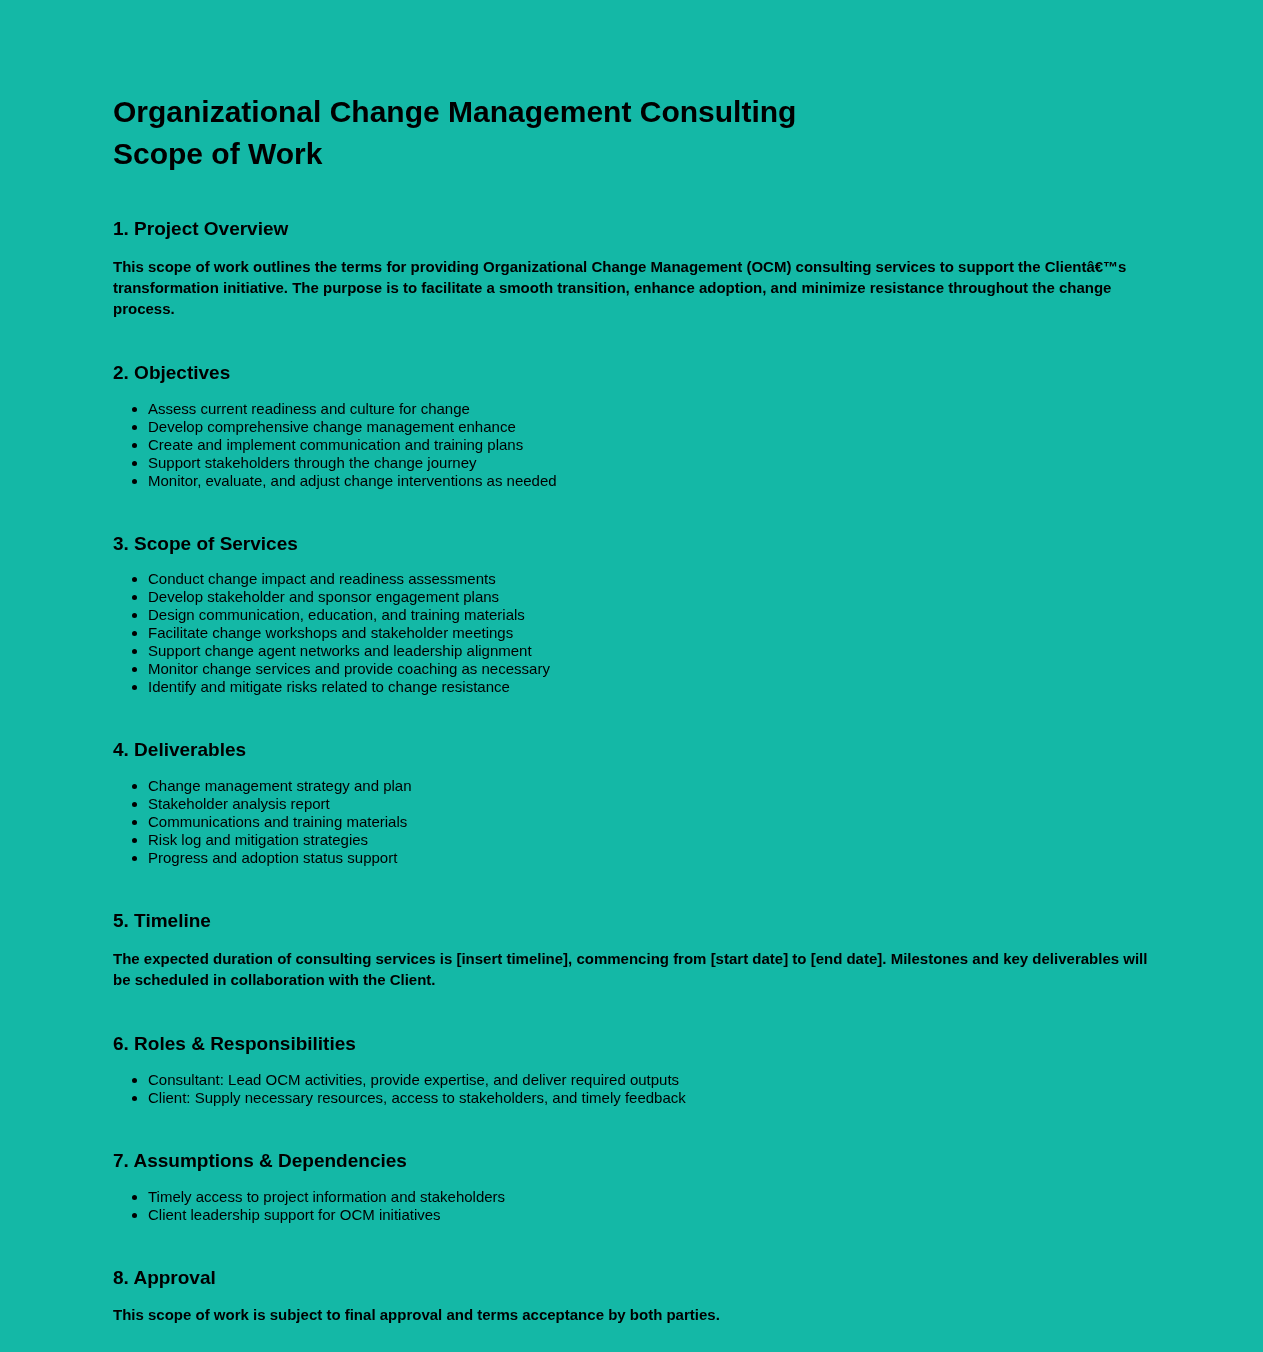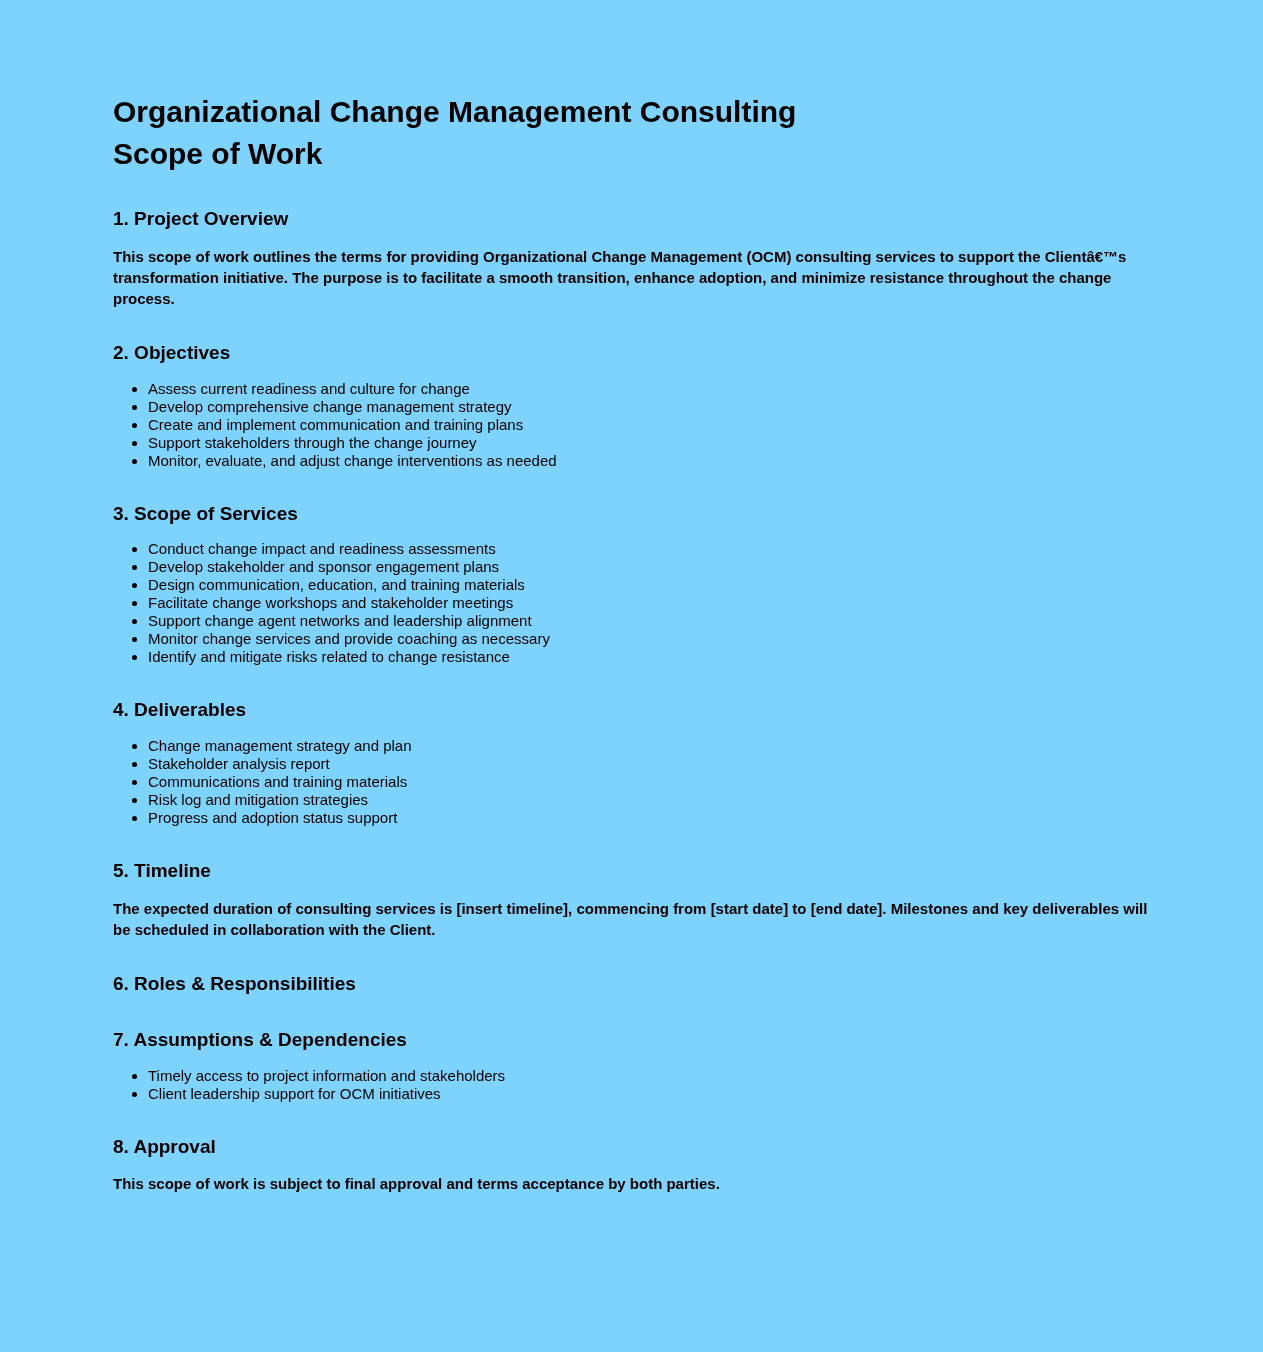--- a/index.html
+++ b/index.html
@@ -12,36 +12,36 @@
     height: 1352px;
     font-family: "Liberation Sans", sans-serif;
     color: #000000;
     overflow: hidden;
   }
   .page {
     box-sizing: border-box;
     width: 1263px;
     height: 1352px;
     padding: 91px 113px 0 113px;
-    background: #7dd3fc;
+    background: #14b8a6;
   }
   .doc-title {
     font-size: 30px;
     font-weight: bold;
     line-height: 1.4;
     margin: 0 0 0 0;
   }
   .doc-title .title-line {
     display: block;
   }
   .section-heading {
     font-size: 19px;
     font-weight: bold;
     line-height: 1.2;
-    margin: 33px 0 15px 0;
+    margin: 43px 0 15px 0;
   }
   .section-paragraph {
     font-size: 15px;
     line-height: 1.4;
     margin: 0;
     font-weight: bold;
   }
   .section-list {
     margin: 13px;
     padding: 0 0 0 22px;
@@ -63,21 +63,21 @@
 
   <section>
     <h2 class="section-heading">1. Project Overview</h2>
     <p class="section-paragraph">This scope of work outlines the terms for providing Organizational Change Management (OCM) consulting services to support the Clientâ€™s transformation initiative. The purpose is to facilitate a smooth transition, enhance adoption, and minimize resistance throughout the change process.</p>
   </section>
 
   <section>
     <h2 class="section-heading">2. Objectives</h2>
     <ul class="section-list">
       <li>Assess current readiness and culture for change</li>
-      <li>Develop comprehensive change management strategy</li>
+      <li>Develop comprehensive change management enhance</li>
       <li>Create and implement communication and training plans</li>
       <li>Support stakeholders through the change journey</li>
       <li>Monitor, evaluate, and adjust change interventions as needed</li>
     </ul>
   </section>
 
   <section>
     <h2 class="section-heading">3. Scope of Services</h2>
     <ul class="section-list">
       <li>Conduct change impact and readiness assessments</li>
@@ -101,20 +101,24 @@
     </ul>
   </section>
 
   <section>
     <h2 class="section-heading">5. Timeline</h2>
     <p class="section-paragraph">The expected duration of consulting services is [insert timeline], commencing from [start date] to [end date]. Milestones and key deliverables will be scheduled in collaboration with the Client.</p>
   </section>
 
   <section>
     <h2 class="section-heading">6. Roles &amp; Responsibilities</h2>
+    <ul class="section-list">
+      <li>Consultant: Lead OCM activities, provide expertise, and deliver required outputs</li>
+      <li>Client: Supply necessary resources, access to stakeholders, and timely feedback</li>
+    </ul>
   </section>
 
   <section>
     <h2 class="section-heading">7. Assumptions &amp; Dependencies</h2>
     <ul class="section-list">
       <li>Timely access to project information and stakeholders</li>
       <li>Client leadership support for OCM initiatives</li>
     </ul>
   </section>
 

